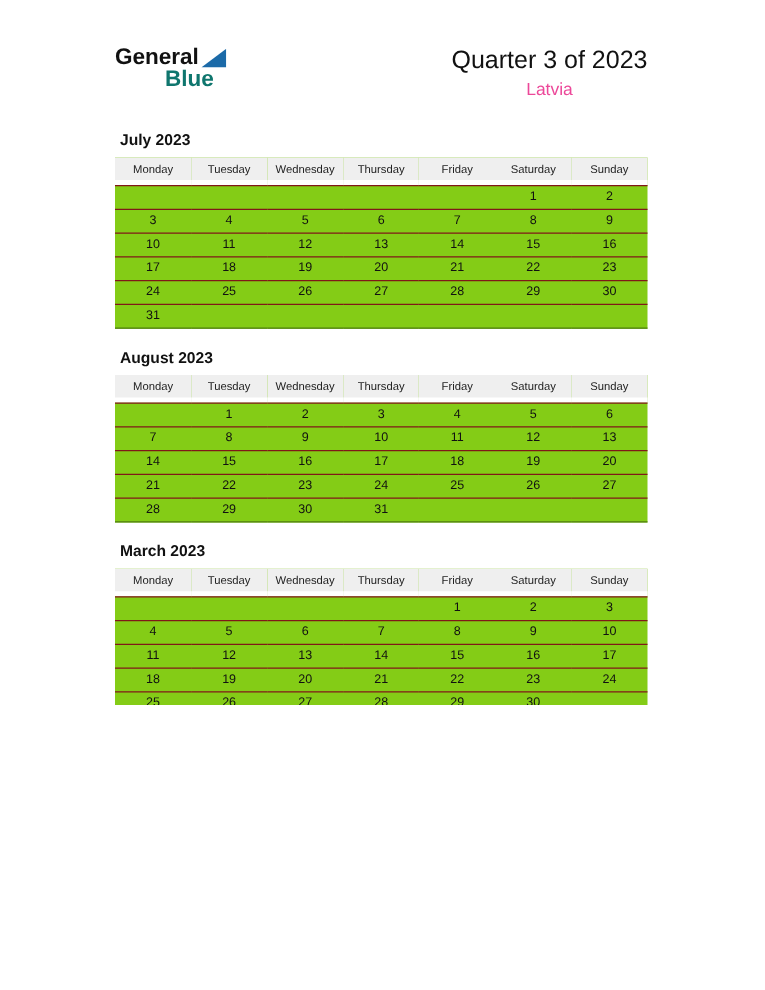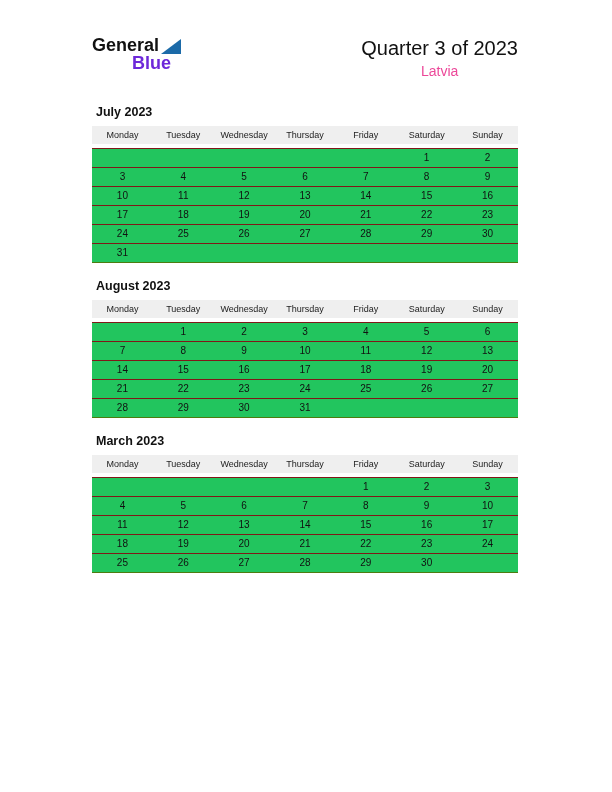--- a/index.html
+++ b/index.html
@@ -9,21 +9,21 @@
   }
   body {
     width: 612px;
     height: 792px;
     font-family: "Liberation Sans", sans-serif;
     color: #111111;
   }
   .page {
     position: relative;
     width: 612px;
-    height: 792px;
+    height: 564px;
     box-sizing: border-box;
     padding: 36px 94px 0 92px;
     background: #ffffff;
     overflow: hidden;
   }
   
   .header {
     display: flex;
     justify-content: space-between;
     align-items: flex-start;
@@ -44,21 +44,21 @@
     letter-spacing: 0;
   }
   .logo-triangle {
     display: inline-block;
     margin-left: 2px;
   }
   .logo-triangle svg { display: block; }
   .logo-blue {
     font-size: 18px;
     font-weight: bold;
-    color: #6d28d9;
+    color: #0f766e;
     text-align: right;
     padding-right: 10px;
     margin-top: 0px;
   }
   .title-block {
     text-align: center;
   }
   .doc-title {
     font-size: 20px;
     font-weight: normal;
@@ -78,21 +78,21 @@
     font-size: 12.5px;
     font-weight: bold;
     color: #111111;
     margin: 0 0 7px 4px;
   }
   table.cal {
     border-collapse: separate;
     border-spacing: 0;
     table-layout: fixed;
     width: 426px;
-    background: #22c55e;
+    background: #84cc16;
   }
   table.cal thead th {
     background: #efefef;
     font-weight: normal;
     font-size: 9px;
     color: #222222;
     text-align: center;
     padding: 4px 0;
     border-bottom: 4px solid #ffffff;
   }

